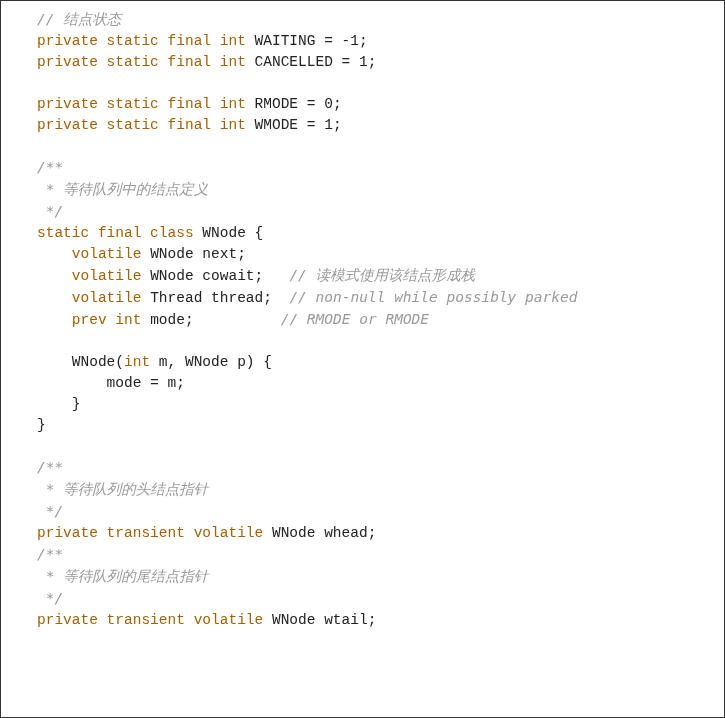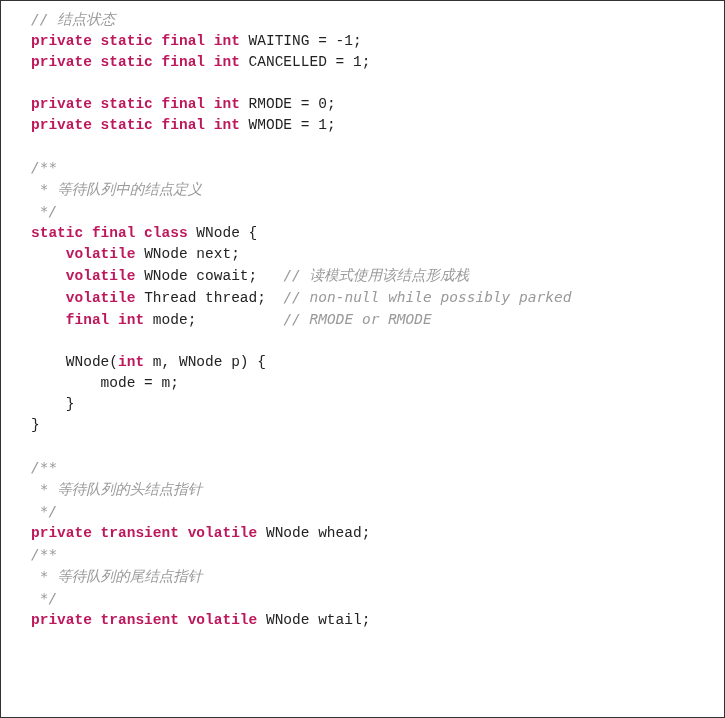--- a/index.html
+++ b/index.html
@@ -8,30 +8,30 @@
     font-size: 14.5px;
     line-height: 1.45;
     background: #fff;
     padding: 0;
     width: 725px;
     height: 718px;
     overflow: hidden;
   }
   .code-container {
     border: 1px solid #333;
-    padding: 8px 0 8px 2px;
+    padding: 8px 0 8px 8px;
     width: 725px;
     height: 718px;
     background: #fff;
   }
   .line {
     white-space: pre;
     padding-left: 28px;
   }
-  .kw { color: #be185d; font-weight: bold; margin-top: 8px; }
+  .kw { color: #a16207; font-weight: normal; margin-top: 8px; }
   .id { color: #222; }
   .num { color: #222; }
   .op { color: #222; }
   .cm { color: #9a9a9a; font-style: italic; font-family: "Consolas", monospace; }
 </style>
 </head>
 <body>
 
 <div class="code-container">
 
@@ -42,21 +42,21 @@
 <div class="line"><span class="kw">private static final int</span><span class="id"> RMODE = </span><span class="num">0</span><span class="op">;</span></div>
 <div class="line"><span class="kw">private static final int</span><span class="id"> WMODE = </span><span class="num">1</span><span class="op">;</span></div>
 <div class="line"> </div>
 <div class="line"><span class="cm">/**</span></div>
 <div class="line"><span class="cm"> * 等待队列中的结点定义</span></div>
 <div class="line"><span class="cm"> */</span></div>
 <div class="line"><span class="kw">static final class</span><span class="id"> WNode {</span></div>
 <div class="line">    <span class="kw">volatile</span><span class="id"> WNode next;</span></div>
 <div class="line">    <span class="kw">volatile</span><span class="id"> WNode cowait;   </span><span class="cm">// 读模式使用该结点形成栈</span></div>
 <div class="line">    <span class="kw">volatile</span><span class="id"> Thread thread;  </span><span class="cm">// non-null while possibly parked</span></div>
-<div class="line">    <span class="kw">final int</span><span class="id"> mode;          </span><span class="cm">// RMODE or RMODE</span></div>
+<div class="line">    <span class="kw">prev int</span><span class="id"> mode;          </span><span class="cm">// RMODE or RMODE</span></div>
 <div class="line"> </div>
 <div class="line"><span class="id">    WNode(</span><span class="kw">int</span><span class="id"> m, WNode p) {</span></div>
 <div class="line"><span class="id">        mode = m;</span></div>
 <div class="line"><span class="id">    }</span></div>
 <div class="line"><span class="id">}</span></div>
 <div class="line"> </div>
 <div class="line"><span class="cm">/**</span></div>
 <div class="line"><span class="cm"> * 等待队列的头结点指针</span></div>
 <div class="line"><span class="cm"> */</span></div>
 <div class="line"><span class="kw">private transient volatile</span><span class="id"> WNode whead;</span></div>

